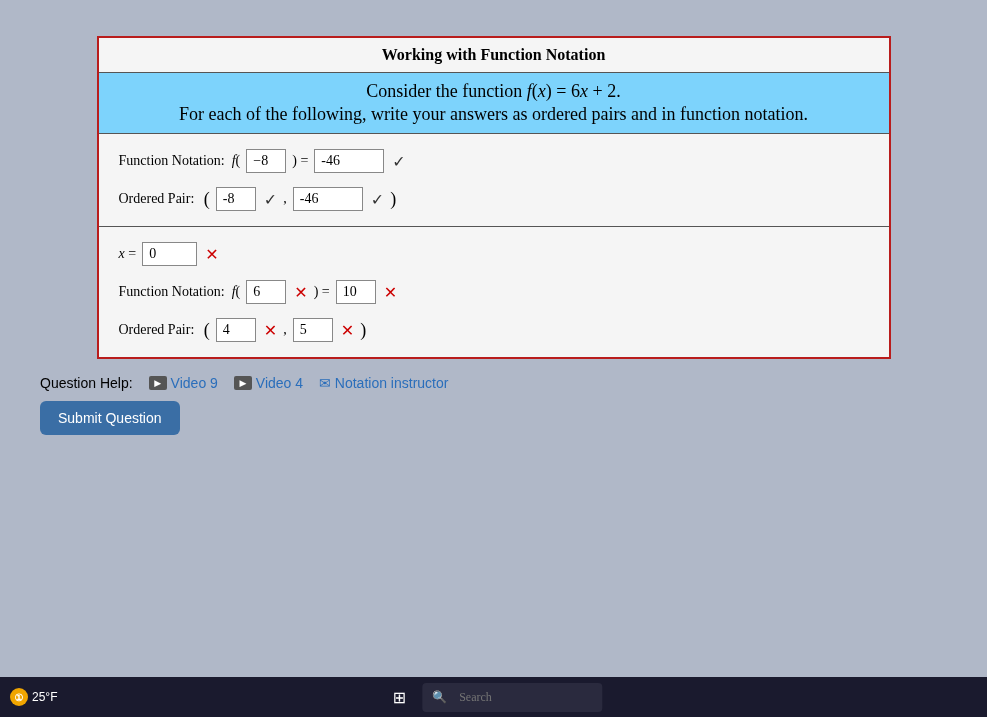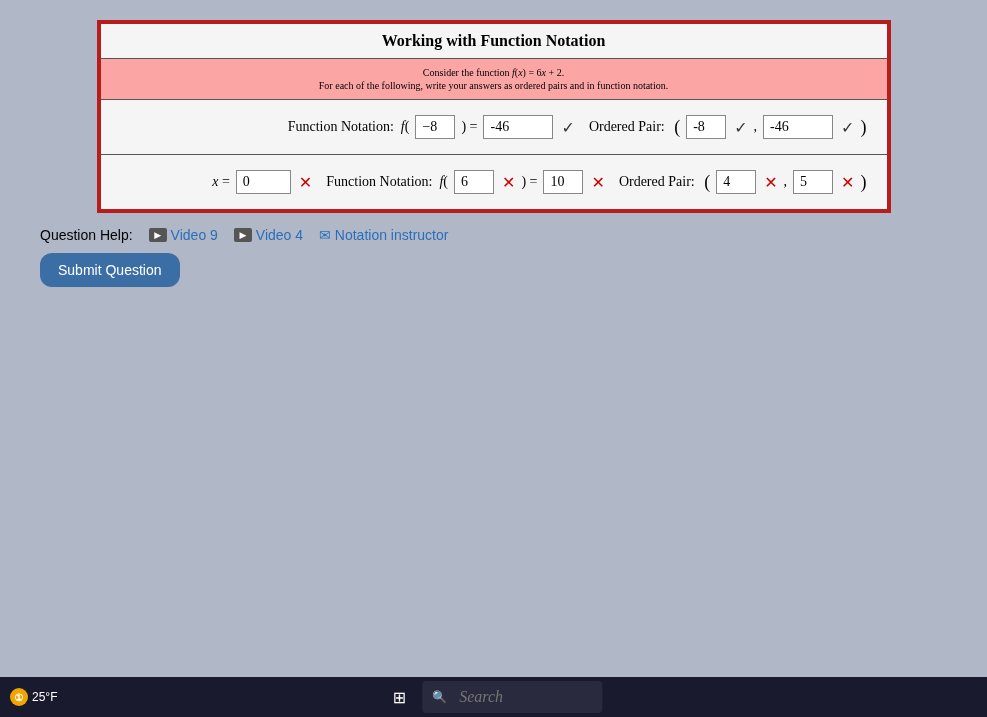--- a/index.html
+++ b/index.html
@@ -11,41 +11,41 @@
       overflow: hidden;
       position: relative;
     }
 
     .main-content {
       padding: 20px 30px;
       background: #b0b8c8;
     }
 
     .problem-box {
-      border: 4px solid #b91c1c;
+      border: 2px solid #b91c1c;
       background: #f5f5f5;
       width: 794px;
-      margin: 0 auto;
+      margin: 16px auto;
     }
 
     .problem-title {
       text-align: center;
       font-weight: bold;
       font-size: 16px;
       padding: 8px;
       border-bottom: 1px solid #555;
       background: #f5f5f5;
     }
 
     .problem-description {
       text-align: center;
       padding: 6px 10px;
-      font-size: 10px;
+      font-size: 18px;
       border-bottom: 1px solid #555;
-      background: #fca5a5;
+      background: #7dd3fc;
     }
 
     .problem-description p {
       margin: 2px 0;
     }
 
     .table-area {
       display: flex;
       flex-direction: column;
     }
@@ -68,24 +68,23 @@
       justify-content: center;
       padding: 20px;
       font-size: 15px;
       background: #f5f5f5;
     }
 
     .right-cell {
       flex: 1;
       padding: 15px 20px;
       display: flex;
-      flex-direction: row;
+      flex-direction: column;
       gap: 14px;
       background: #f5f5f5;
-      justify-content: flex-end;
     }
 
     .notation-row {
       display: flex;
       align-items: center;
       gap: 6px;
       font-size: 14px;
     }
 
     input[type="text"] {
@@ -164,21 +163,21 @@
     }
 
     .submit-btn {
       background: #3a6ea5;
       color: white;
       border: none;
       padding: 9px 18px;
       font-size: 14px;
       font-family: Arial, sans-serif;
       cursor: pointer;
-      border-radius: 12px;
+      border-radius: 6px;
       margin-left: 10px;
     }
 
     
     .taskbar {
       position: absolute;
       bottom: 0;
       left: 0;
       width: 987px;
       height: 40px;
@@ -239,24 +238,23 @@
       display: flex;
       align-items: center;
       gap: 6px;
       width: 180px;
     }
 
     .search-bar input {
       background: none;
       border: none;
       color: #c4b5fd;
-      font-size: 16px;
+      font-size: 12px;
       outline: none;
       width: 100%;
-      font-style: italic;
     }
   </style>
 </head>
 <body>
 
 <div class="main-content">
 
   <div class="problem-box">
 
     <div class="problem-title">

